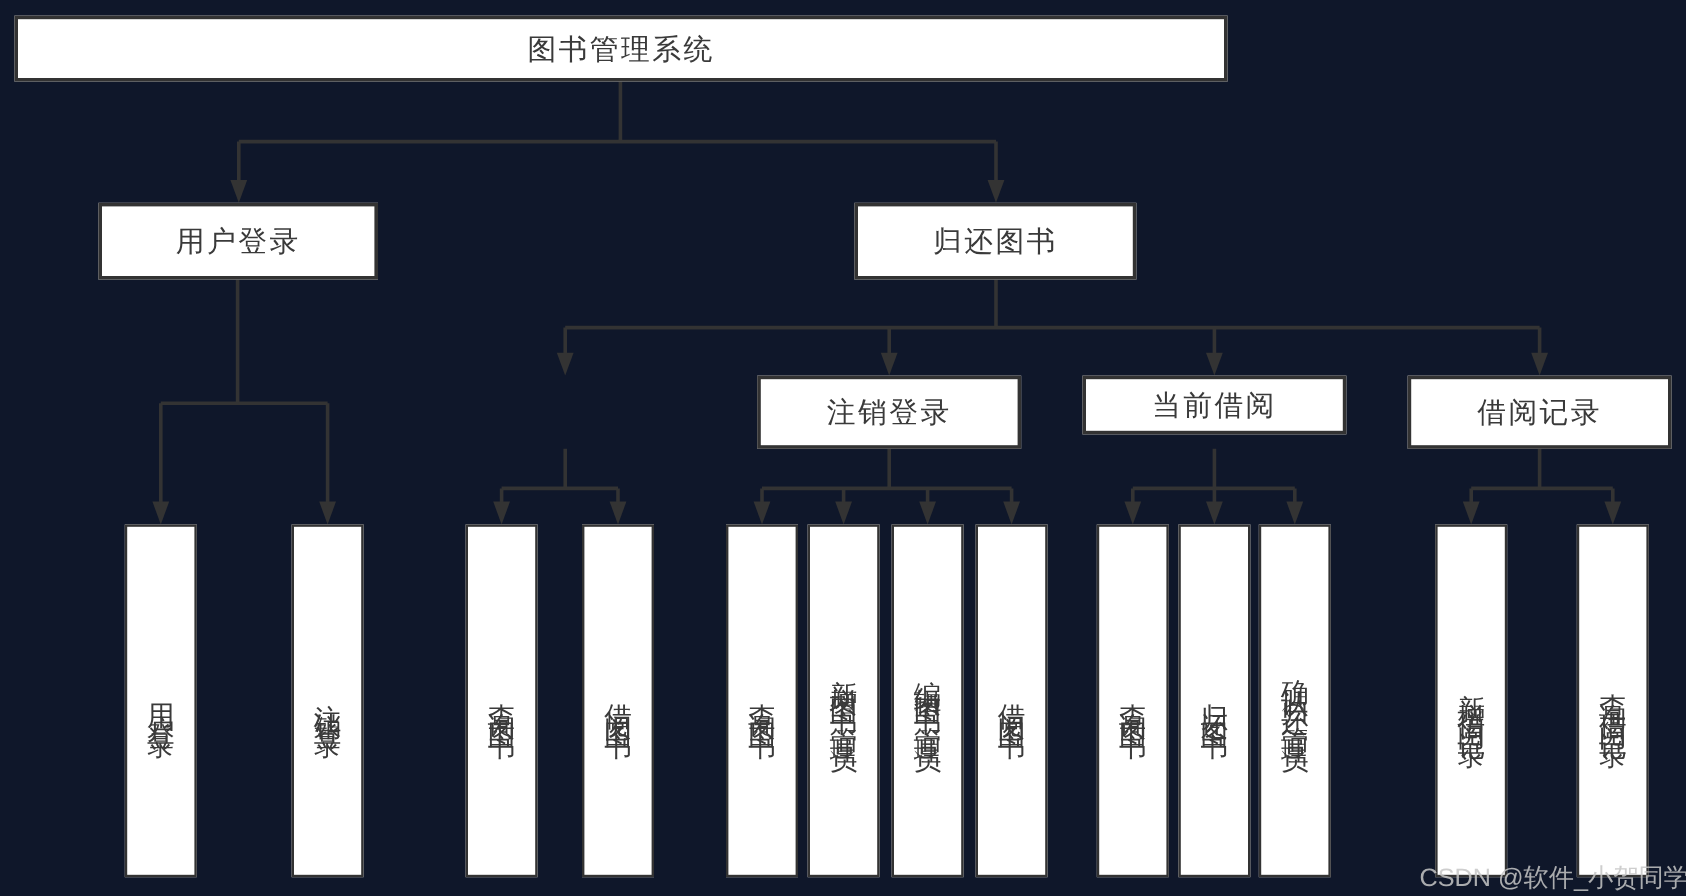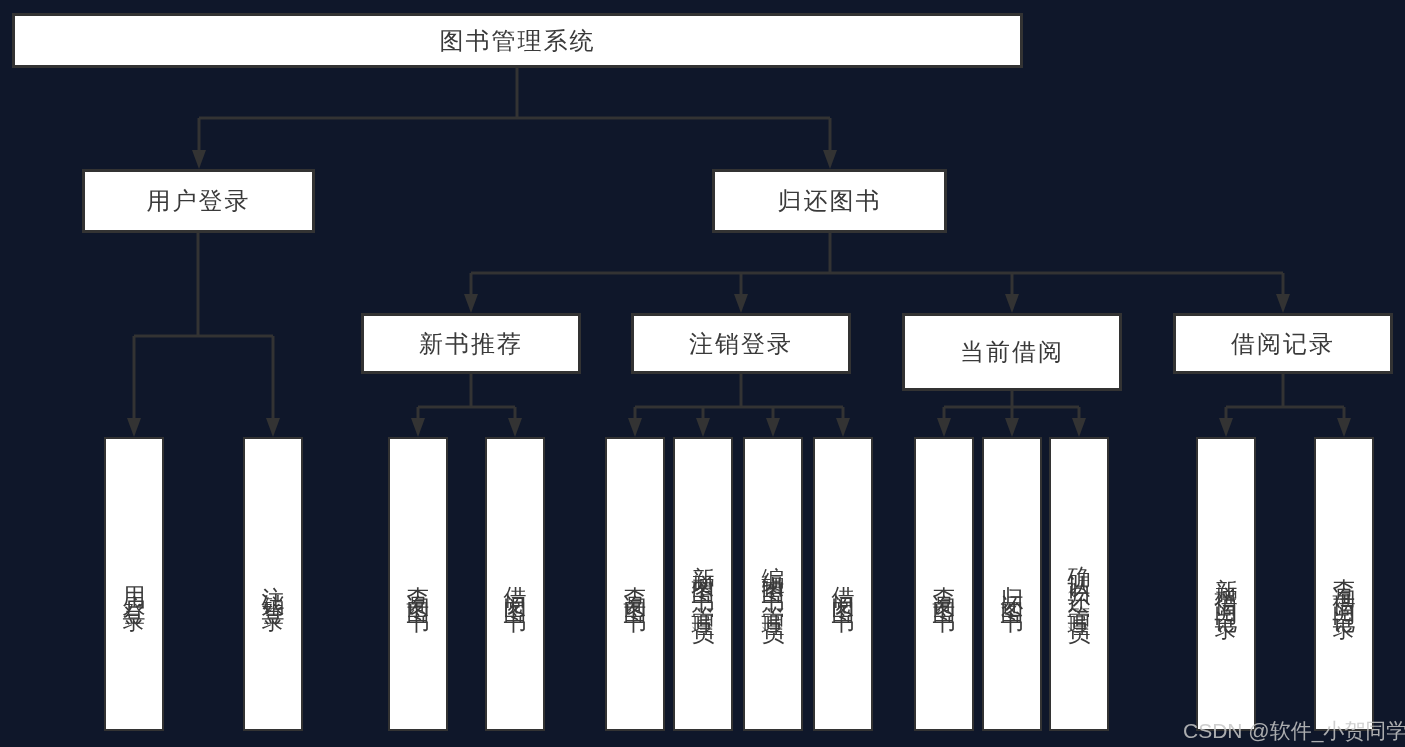--- a/index.html
+++ b/index.html
@@ -92,27 +92,24 @@
     <span class="hlabel">图书管理系统</span>
   </div>
 
   <div class="box" style="left:82px;top:169px;width:233px;height:64px">
     <span class="hlabel">用户登录</span>
   </div>
   <div class="box" style="left:712px;top:169px;width:235px;height:64px">
     <span class="hlabel">归还图书</span>
   </div>
 
-  <div class="box" style="left:361px;top:313px;width:220px;height:61px">
-    <span class="hlabel">新书推荐</span>
-  </div>
   <div class="box" style="left:631px;top:313px;width:220px;height:61px">
     <span class="hlabel">注销登录</span>
   </div>
-  <div class="box" style="left:902px;top:313px;width:220px;height:78px">
+  <div class="box" style="left:902px;top:313px;width:220px;height:49px">
     <span class="hlabel">当前借阅</span>
   </div>
   <div class="box" style="left:1173px;top:313px;width:220px;height:61px">
     <span class="hlabel">借阅记录</span>
   </div>
 
   <div class="box leaf" style="left:104px;top:437px;width:60px;height:294px">
     <span class="vlabel">用户登录</span>
   </div>
   <div class="box leaf" style="left:243px;top:437px;width:60px;height:294px">

